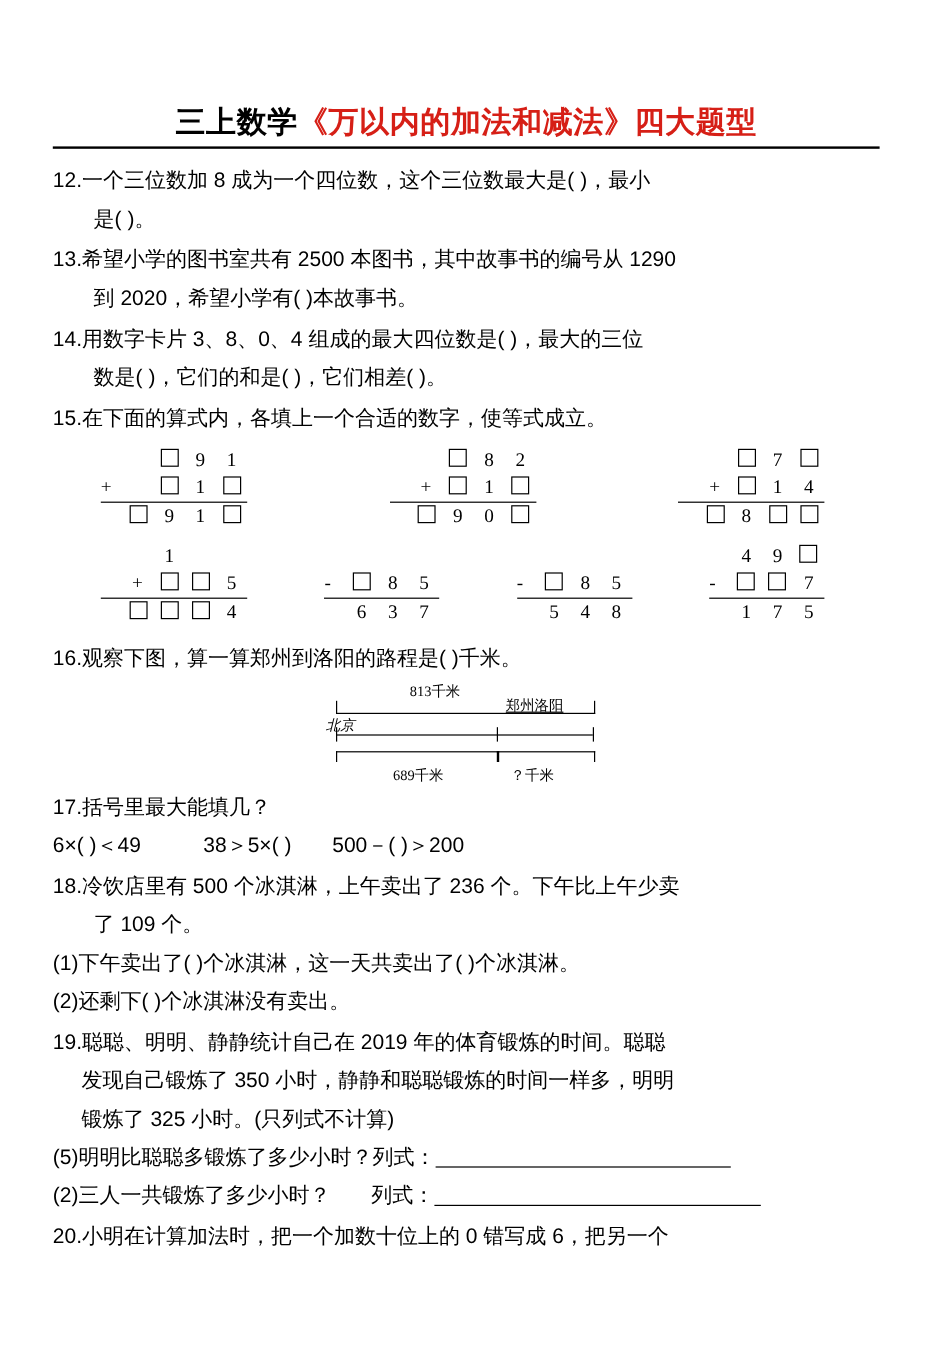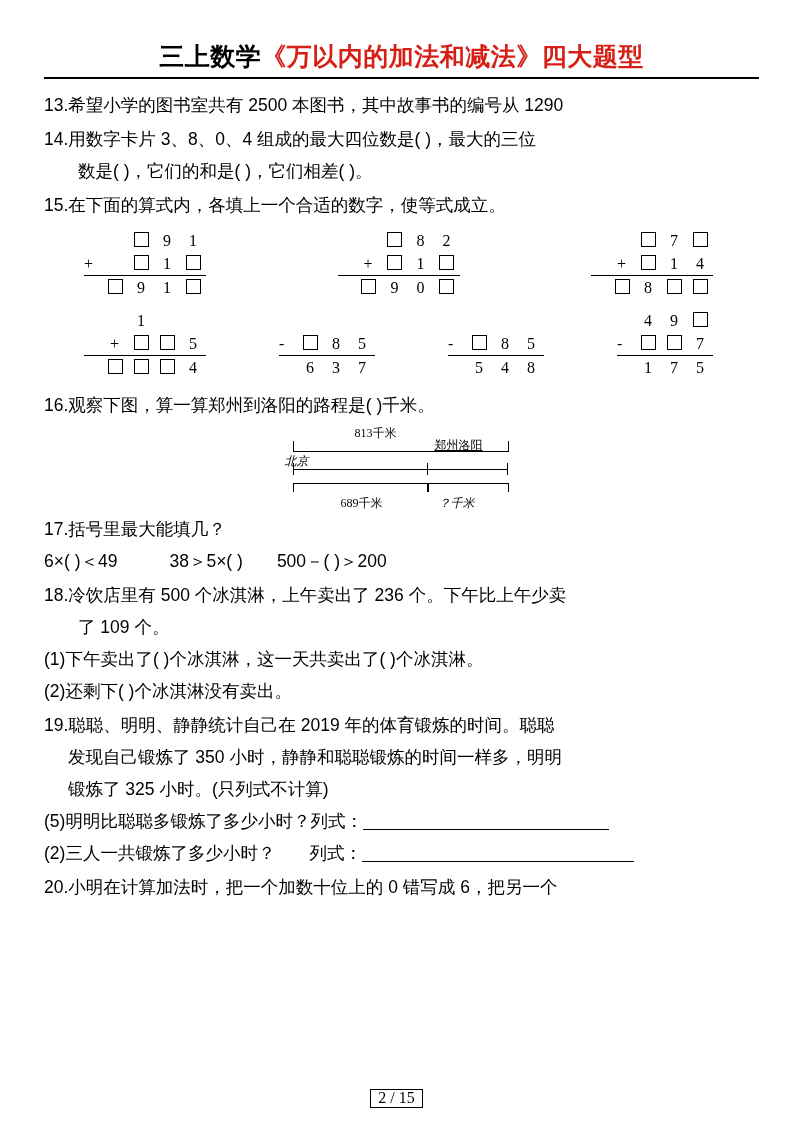--- a/index.html
+++ b/index.html
@@ -16,21 +16,22 @@
     overflow: hidden;
   }
   .page {
     position: relative;
     width: 793px;
     height: 1122px;
     padding: 0;
     box-sizing: border-box;
   }
   .content {
-    padding: 40px 34px 0 44px;
+    padding: 40px 60px 0 44px;
+    margin-top: 45px;
   }
 
   
   .title {
     text-align: center;
     font-size: 25px;
     font-weight: bold;
     letter-spacing: 0.5px;
     white-space: nowrap;
     margin-bottom: 4px;
@@ -108,21 +109,21 @@
     margin: 0 auto;
     height: 86px;
     font-family: "Liberation Serif", serif;
     font-size: 12px;
   }
   .lbl { position: absolute; white-space: nowrap; text-align: center; }
   .top-label  { top: 0px;  left: 78px; }
   .left-city  { top: 28px; left: 8px; font-style: italic; }
   .right-city { top: 12px; left: 158px; text-decoration: underline; }
   .bot-left   { top: 70px; left: 64px; }
-  .bot-right  { top: 70px; left: 162px; font-style: italic; }
+  .bot-right  { top: 70px; left: 162px; }
 
   .brace-top {
     position: absolute;
     top: 16px; left: 16px;
     width: 214px; height: 10px;
     border-left: 1.2px solid #000;
     border-right: 1.2px solid #000;
     border-bottom: 1.2px solid #000;
   }
   .brace-mid {
@@ -181,23 +182,28 @@
 <body>
 
 <div class="page">
   <div class="content">
 
     <div class="title">
       <span class="black">三上数学</span><span class="red">《万以内的加法和减法》</span><span class="red">四大题型</span>
     </div>
     <div class="title-rule"></div>
 
+    <div class="q">
+      <span class="q-line">12.一个三位数加 8 成为一个四位数，这个三位数最大是(        )，最小</span>
+      <span class="q-line indent-1">是(        )。</span>
+    </div>
 
     <div class="q">
       <span class="q-line">13.希望小学的图书室共有 2500 本图书，其中故事书的编号从 1290</span>
+      <span class="q-line indent-1">到 2020，希望小学有(        )本故事书。</span>
     </div>
 
     <div class="q">
       <span class="q-line">14.用数字卡片 3、8、0、4 组成的最大四位数是(        )，最大的三位</span>
       <span class="q-line indent-1">数是(        )，它们的和是(        )，它们相差(        )。</span>
     </div>
 
     <div class="q">
       <span class="q-line">15.在下面的算式内，各填上一个合适的数字，使等式成立。</span>
     </div>

